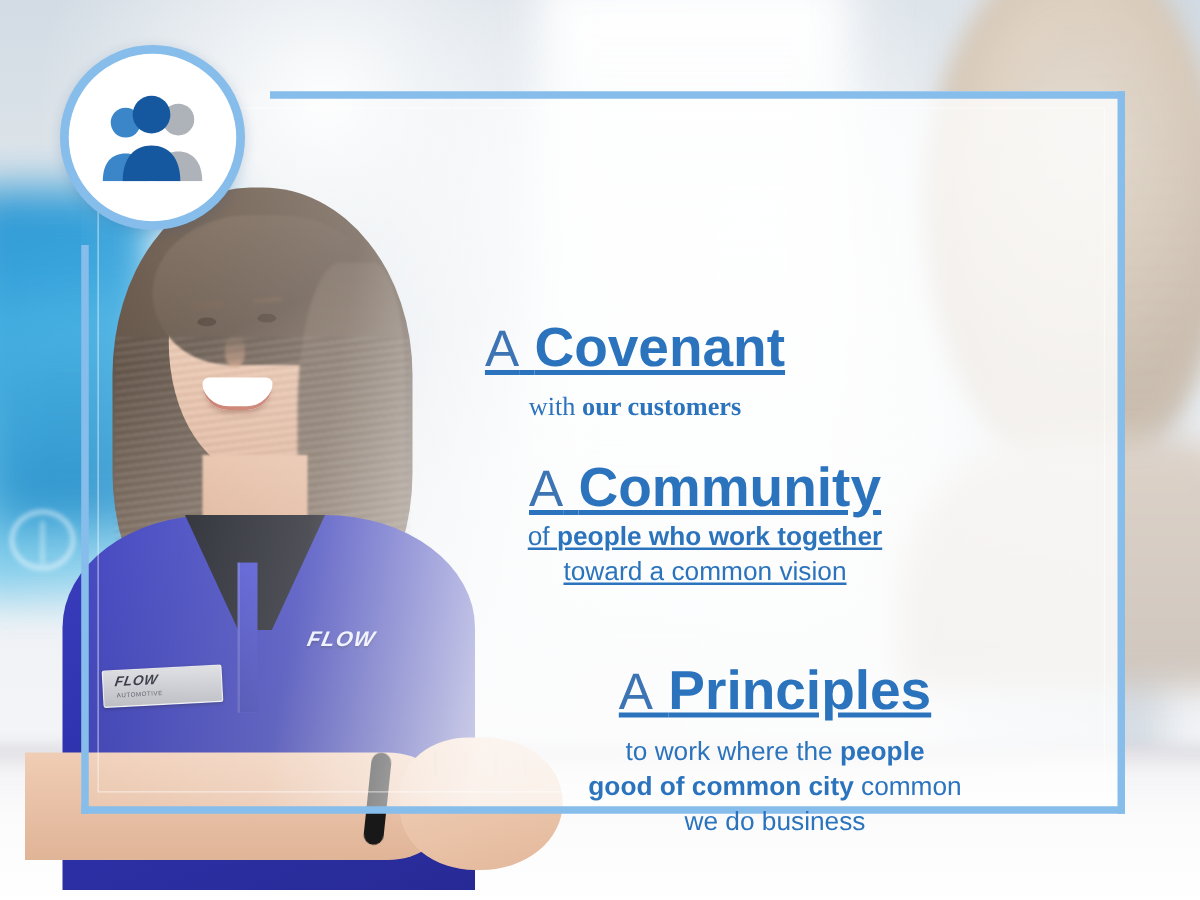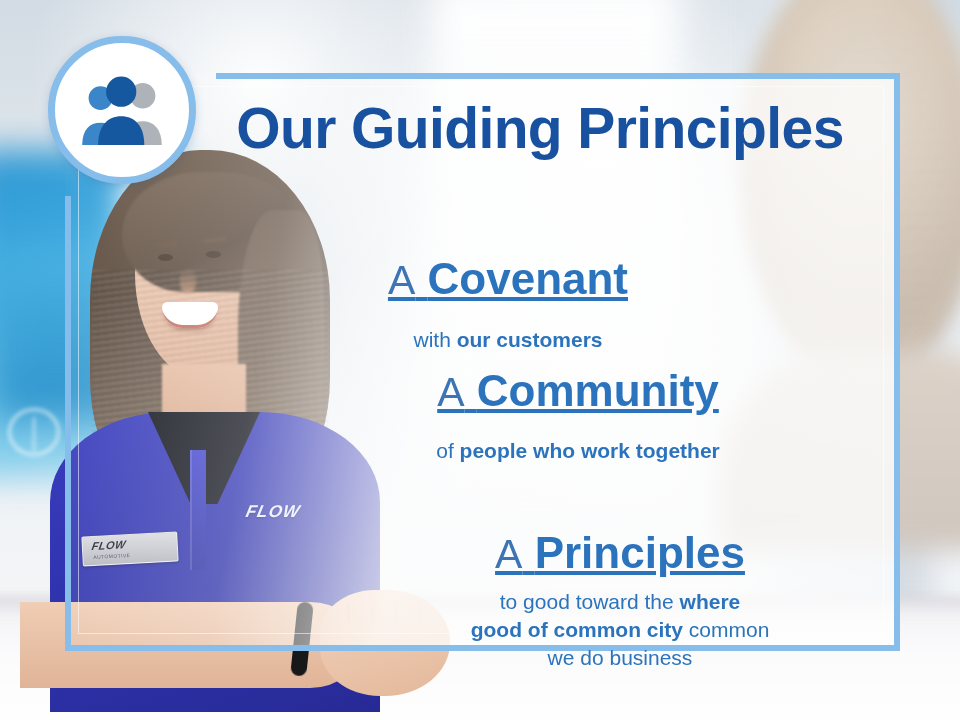--- a/index.html
+++ b/index.html
@@ -299,24 +299,24 @@
   }
   .head .art{ font-weight:normal; color:#3c74b4; font-size:41px; }
   .head .word{ font-weight:bold; }
   .sub{
     font-size:21px; line-height:1.33; color:var(--blue);
     font-weight:normal;
   }
   .sub b{ font-weight:bold; }
 
   #block-covenant  { left:-42px;  top:178px; }
-  #block-covenant  .sub{ margin-top:24px; }
-
-  #block-community { left:28px;   top:290px; }
-  #block-community .sub{ margin-top:23px; }
+  #block-covenant  .sub{ margin-top:10px;font-family:Liberation Serif, serif; }
+
+  #block-community { left:14px;   top:290px; }
+  #block-community .sub{ margin-top:2px;text-decoration:underline; }
 
   #block-commitment{ left:70px;   top:452px; }
   #block-commitment .sub{ margin-top:12px; }
 
   :root{
     --navy:#17519f;
     --blue:#2b74bd;
     --frame:#86bdeb;
   }
 </style>
@@ -390,48 +390,48 @@
         <path d="M10 88 C10 69 19 60 33 60 C47 60 56 69 56 88 Z" fill="#3a86c8"></path>
 
         <circle cx="59" cy="21" r="19" fill="#15589f"></circle>
         <path d="M30 88 C30 64 42 52 59 52 C76 52 88 64 88 88 Z" fill="#15589f"></path>
       </svg>
     </span>
   </div>
 
   <div class="content">
 
-    <div class="title">Our Guiding Principles</div>
 
     <div class="block" id="block-covenant">
       <div class="head">
         <span class="art">A</span>
         <span class="word">Covenant</span>
       </div>
       <div class="sub">
           <div><span>with </span><b>our customers</b></div>
         </div>
     </div>
 
     <div class="block" id="block-community">
       <div class="head">
         <span class="art">A</span>
         <span class="word">Community</span>
       </div>
       <div class="sub">
           <div><span>of </span><b>people who work together</b></div>
+          <div><span>toward a common vision</span></div>
         </div>
     </div>
 
     <div class="block" id="block-commitment">
       <div class="head">
         <span class="art">A</span>
         <span class="word">Principles</span>
       </div>
       <div class="sub">
-          <div><span>to good toward the </span><b>where</b></div>
+          <div><span>to work where the </span><b>people</b></div>
           <div><b>good of common city</b><span> common</span></div>
           <div><span>we do business</span></div>
         </div>
     </div>
 
   </div>
 </div>
 
 </body></html>

